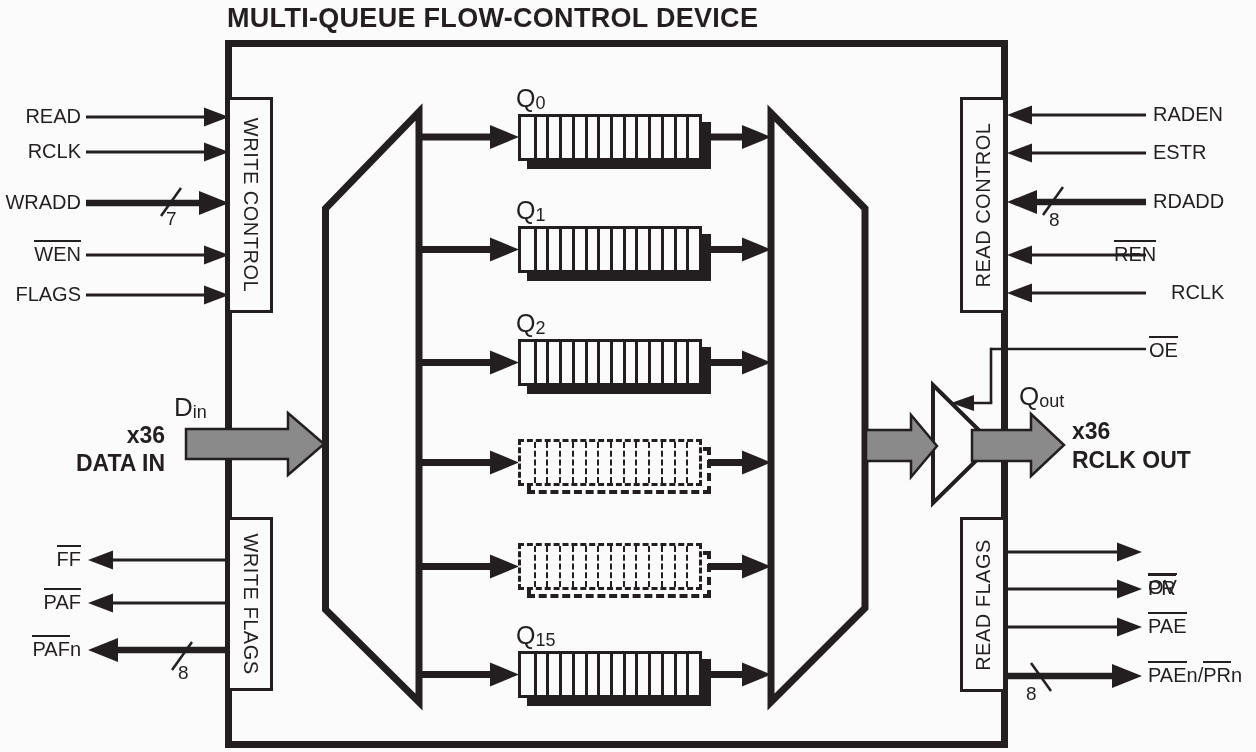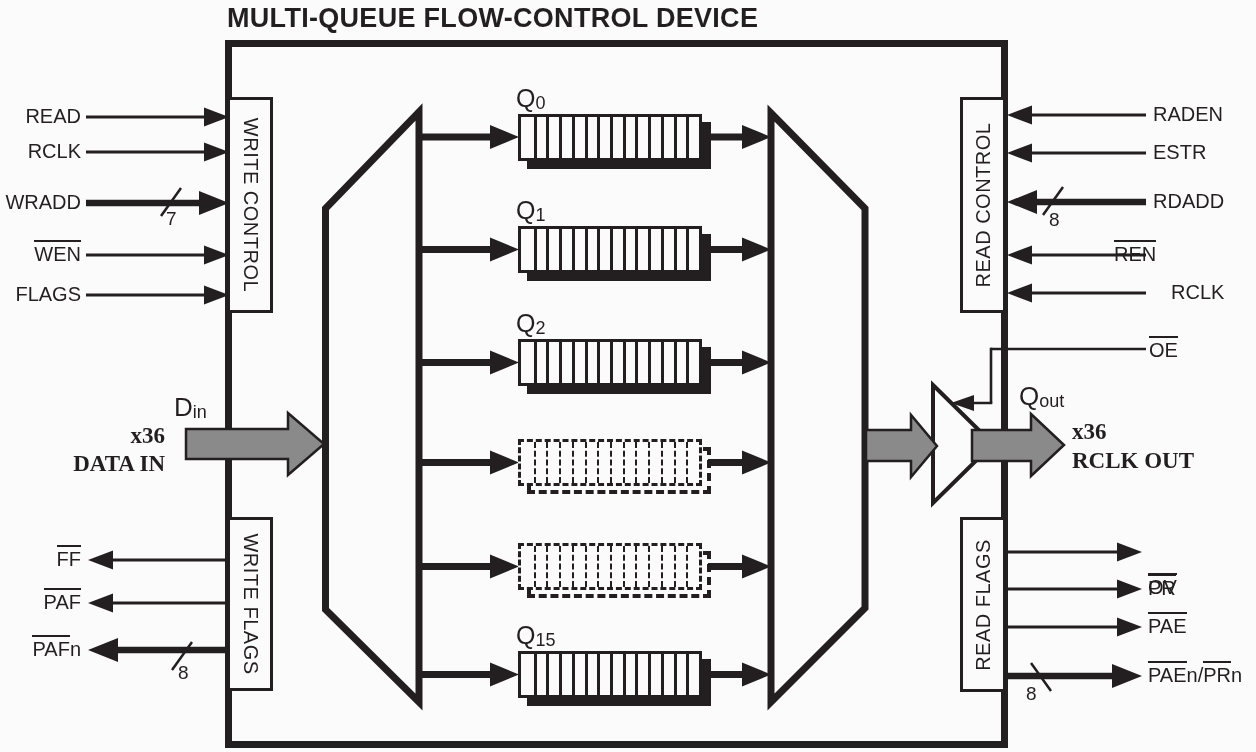--- a/index.html
+++ b/index.html
@@ -22,21 +22,21 @@
   .qbody.solid{border:3.5px solid #231f20;}
   .qbody.dashed{border:3px dashed #231f20;}
   .qdiv{position:absolute;top:0;bottom:0;width:0;}
   .qdiv.solid{border-left:3px solid #231f20;}
   .qdiv.dashed{border-left:2.5px dashed #231f20;}
   .qshadow.solid{background:#231f20;}
   .qshadow.dashed{border:4px dashed #231f20;box-sizing:border-box;background:transparent;}
   .qlabel{font-size:25px;line-height:1;white-space:nowrap;}
   .qlabel .sub, .portlabel .sub{font-size:18px;vertical-align:-2px;}
   .portlabel{font-size:26px;line-height:1;white-space:nowrap;}
-  .buslabel{font-size:23px;font-weight:bold;line-height:1;white-space:nowrap;font-family:Liberation Serif, serif;}
+  .buslabel{font-size:23px;font-weight:bold;line-height:1;white-space:nowrap;}
 </style>
 </head>
 <body>
 
 <div class="stage">
 
   <div class="abs title" style="left:227px;top:3px;">MULTI-QUEUE FLOW-CONTROL DEVICE</div>
 
   <div class="abs devbox" style="left:225px;top:40px;width:783px;height:708px;"></div>
 

